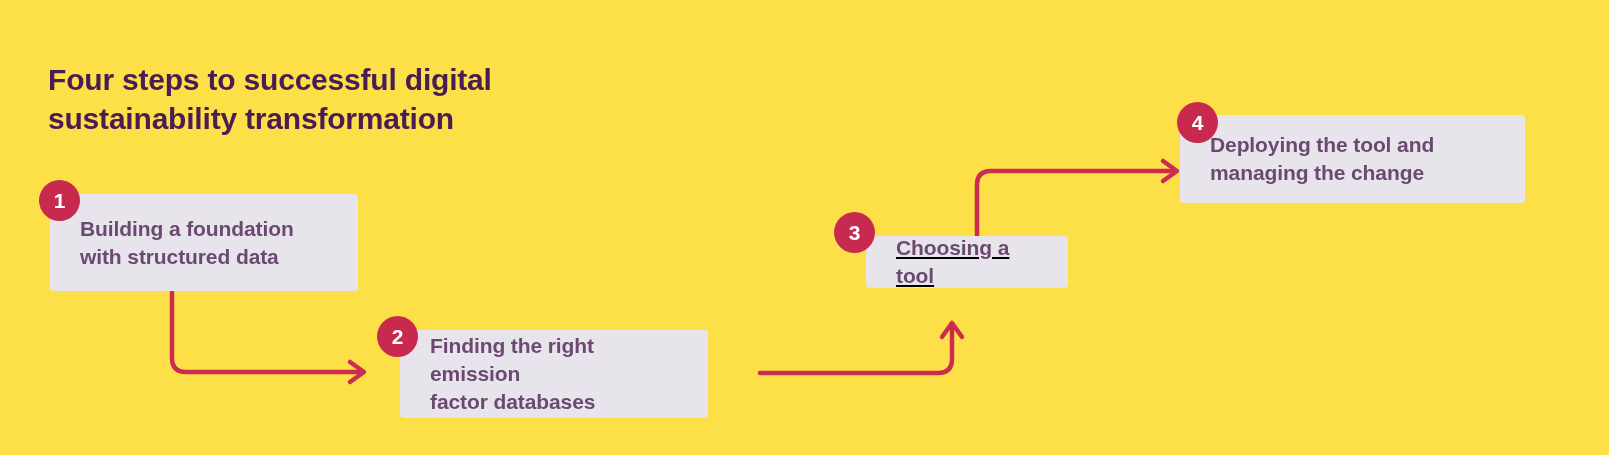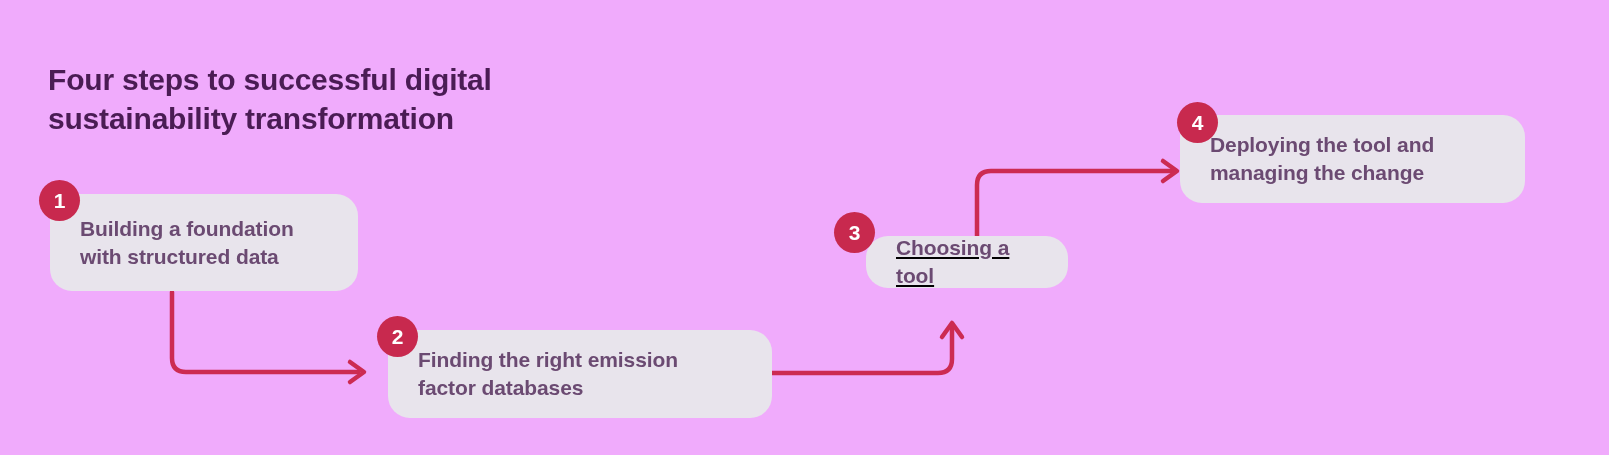--- a/index.html
+++ b/index.html
@@ -7,21 +7,21 @@
     padding: 0;
     background: #ffffff;
   }
   body {
     font-family: "Liberation Sans", sans-serif;
   }
   #canvas {
     position: relative;
     width: 1609px;
     height: 455px;
-    background: #f0abfc;
+    background: #fde047;
     overflow: hidden;
   }
 
   
   #page-title {
     position: absolute;
     left: 48px;
     top: 60px;
     width: 520px;
     font-size: 30px;
@@ -46,21 +46,21 @@
   .step {
     position: absolute;
     z-index: 2;
   }
   .step-box {
     position: absolute;
     left: 0;
     top: 0;
     box-sizing: border-box;
     background: #e8e4ec;
-    border-radius: 22px;
+    border-radius: 4px;
     display: flex;
     align-items: center;
   }
   .step-label {
     color: #6b4a72;
     font-size: 21px;
     font-weight: bold;
     line-height: 1.32;
     letter-spacing: -0.1px;
     white-space: pre-line;
@@ -82,21 +82,21 @@
     z-index: 3;
     line-height: 1;
   }
 
   
   #step-1 { left: 50px;   top: 180px; }
   #step-1 .step-box   { width: 308px; height: 97px; top: 14px; align-items: center; }
   #step-1 .step-badge { left: -11px; top: 0px; }
 
   #step-2 { left: 388px;  top: 316px; }
-  #step-2 .step-box   { width: 384px; height: 88px; top: 14px; }
+  #step-2 .step-box   { width: 308px; height: 88px; top: 14px; margin-left: 12px; }
   #step-2 .step-badge { left: -11px; top: 0px; }
 
   #step-3 { left: 866px;  top: 212px; }
   #step-3 .step-box   { width: 202px; height: 52px; top: 24px; text-decoration: underline; }
   #step-3 .step-badge { left: -32px; top: 0px; }
 
   #step-4 { left: 1180px; top: 102px; }
   #step-4 .step-box   { width: 345px; height: 88px; top: 13px; }
   #step-4 .step-badge { left: -3px; top: 0px; }
 </style>

